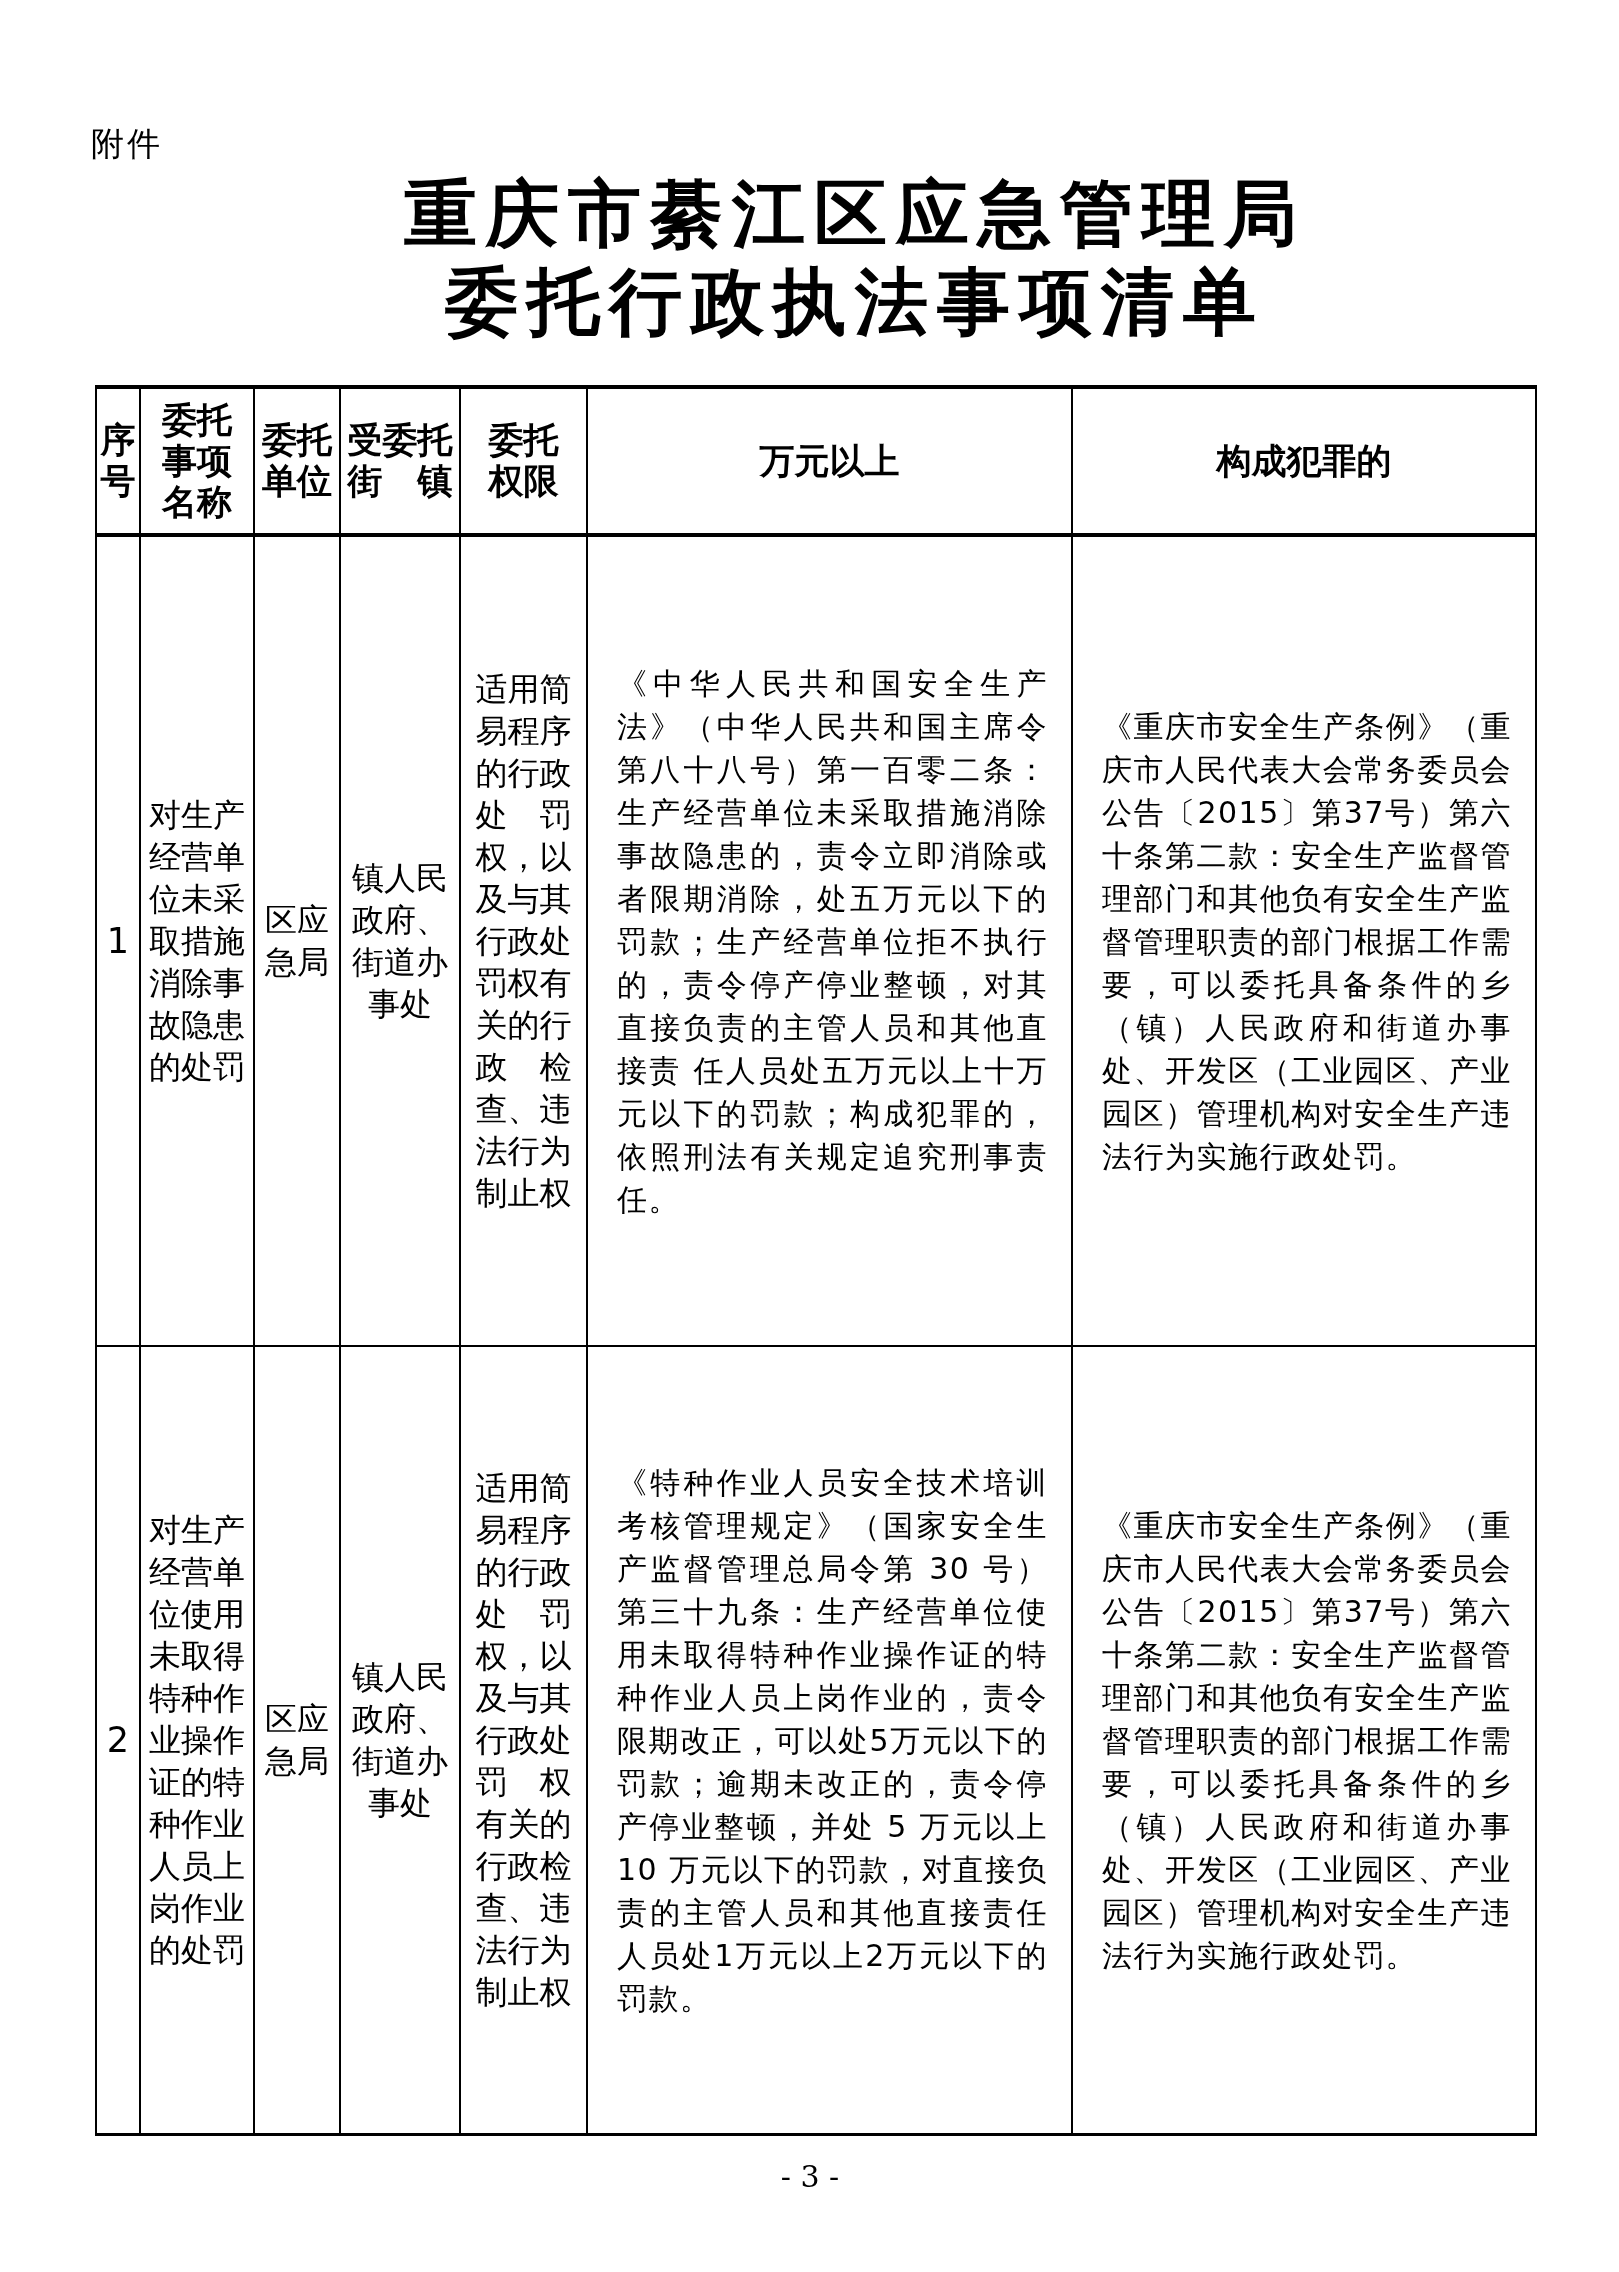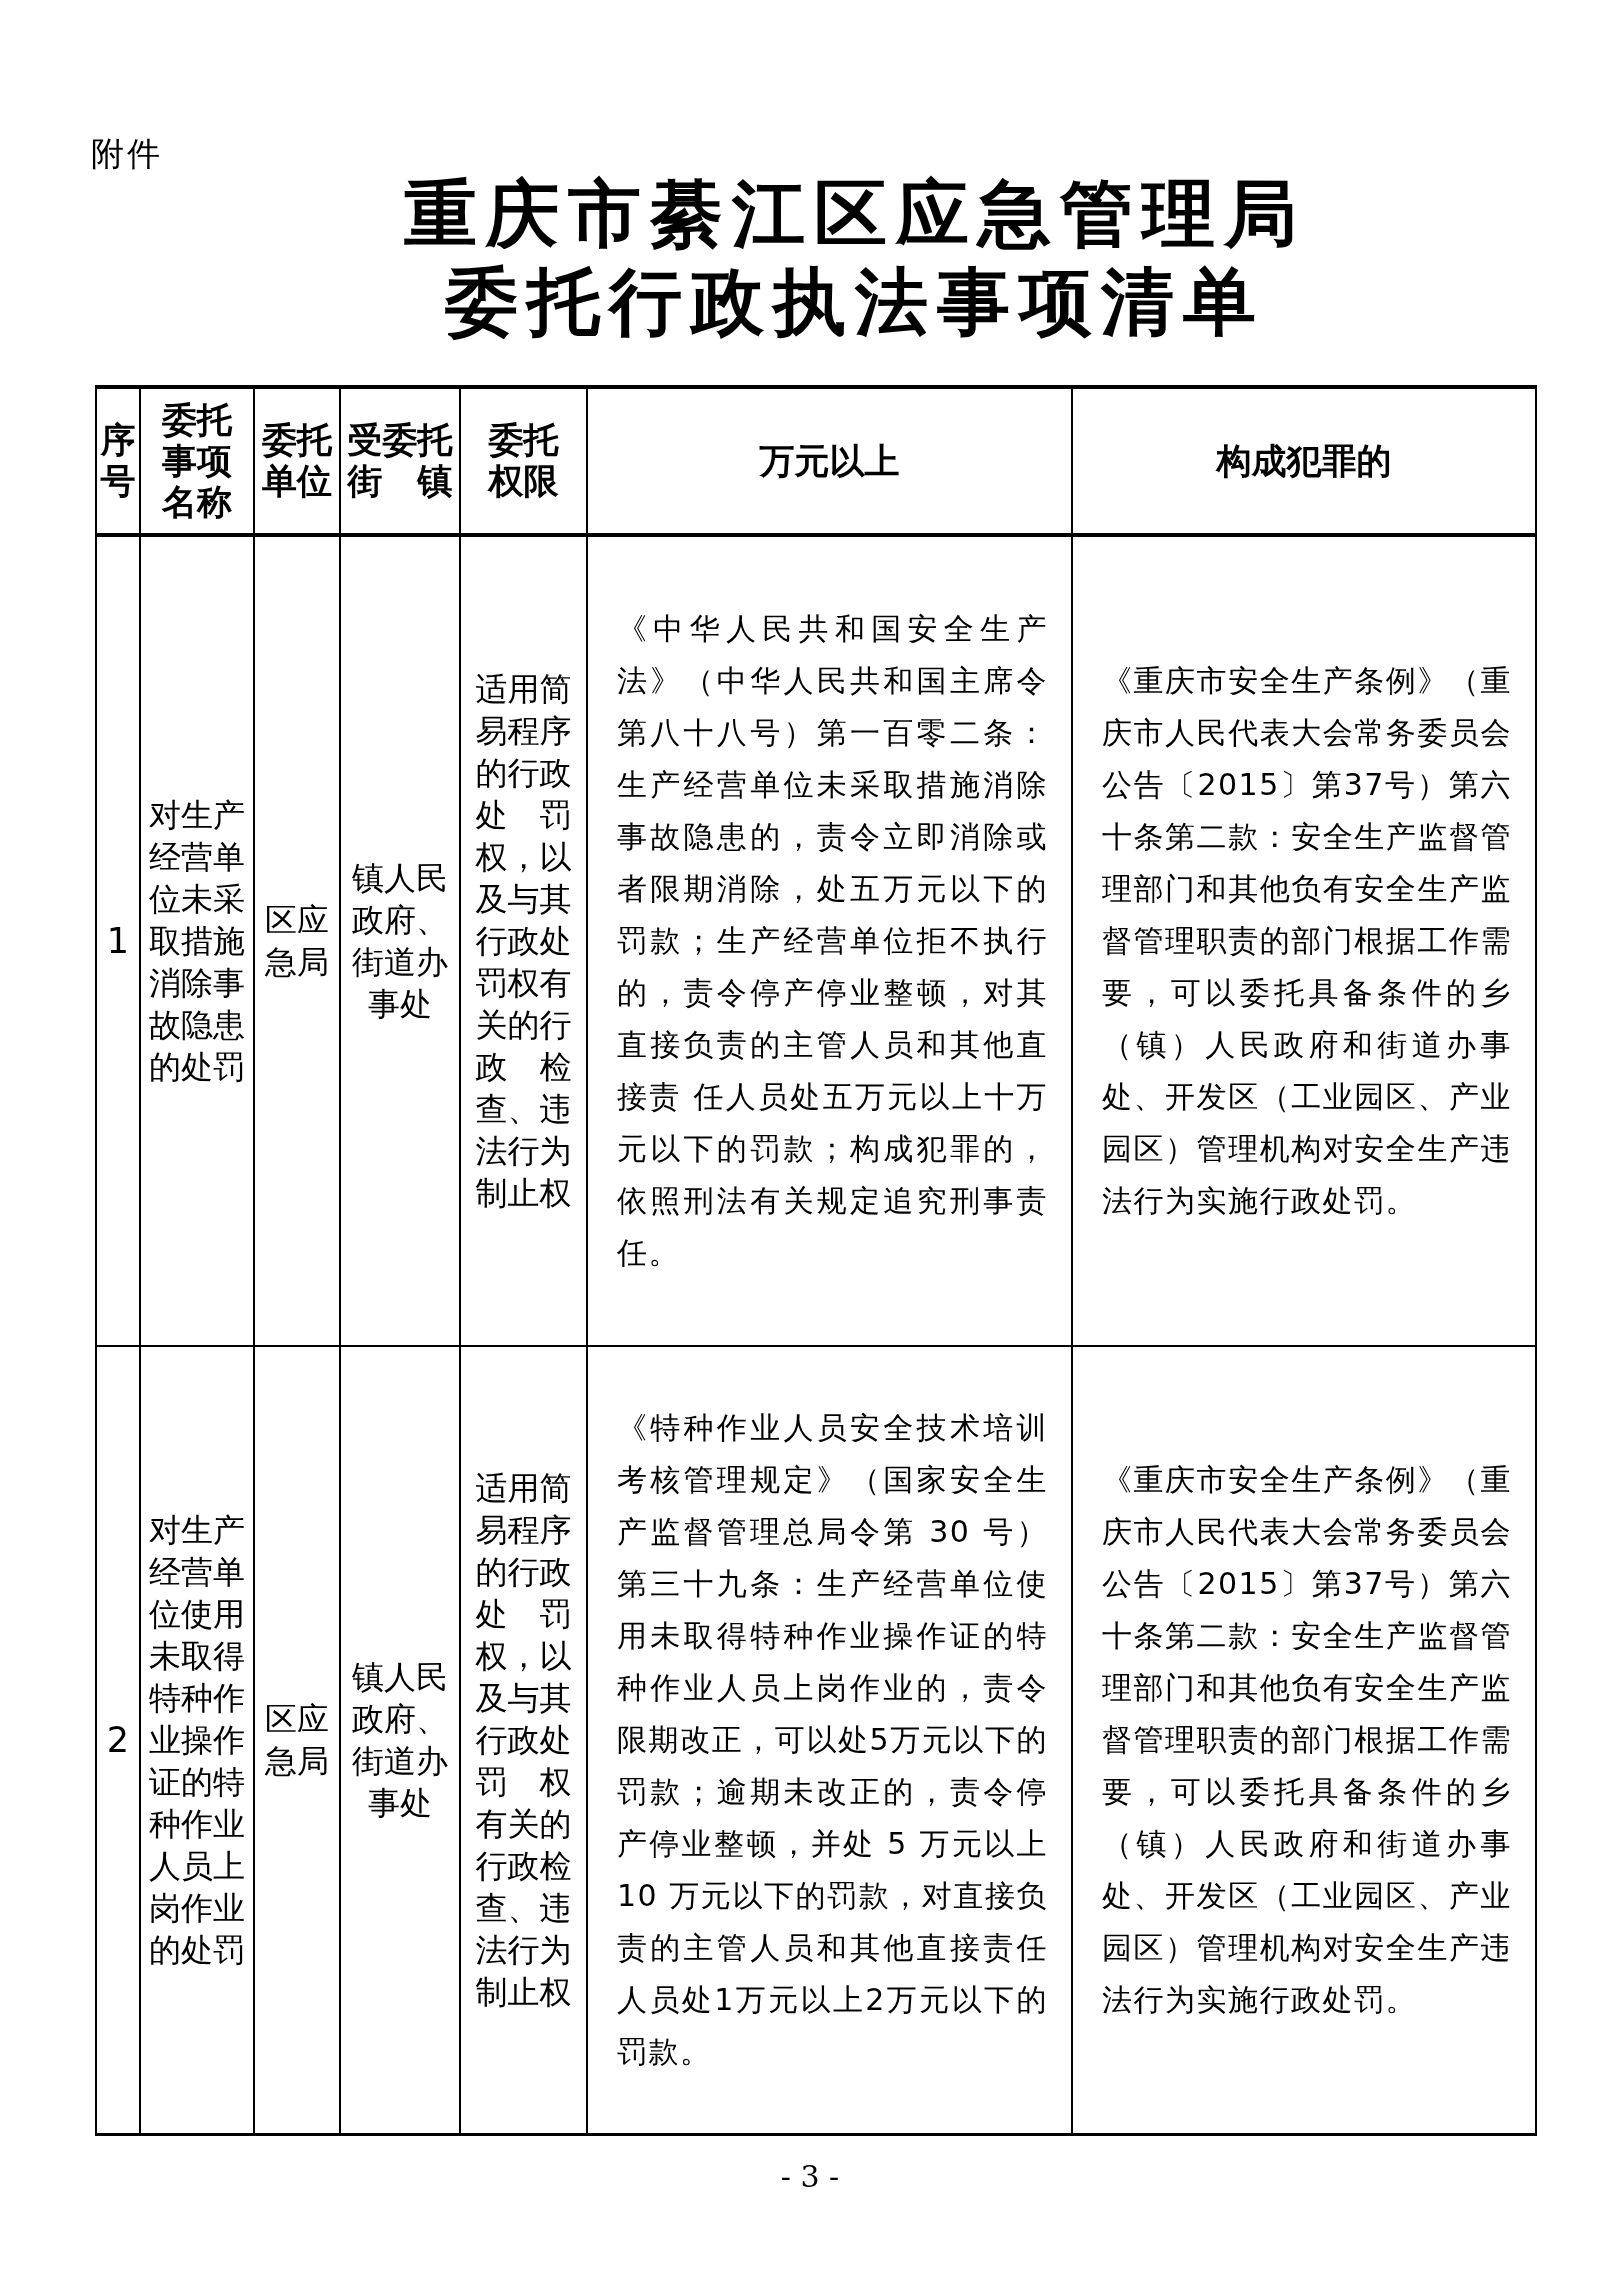--- a/index.html
+++ b/index.html
@@ -1,21 +1,21 @@
 <!DOCTYPE html>
 <html style="font-size:12px"><head>
 <meta charset="utf-8">
 <style>
   html, body { margin: 0; padding: 0; background: #ffffff; }
   body {
     width: 1620px; height: 2273px; position: relative; overflow: hidden;
     color: #000; font-family: "DejaVu Sans", "Liberation Sans", sans-serif;
   }
   .attach-label {
-    position: absolute; left: 91px; top: 132px;
+    position: absolute; left: 91px; top: 122px;
     font-size: 33px; letter-spacing: 3px; font-family: "DejaVu Serif", serif;
   }
   .title {
     position: absolute; left: 0; width: 1620px; text-align: center;
     font-family: "DejaVu Serif", "Liberation Serif", serif; font-weight: bold;
     font-size: 73px; letter-spacing: 9px; line-height: 91px;
   }
   .title.l1 { top: 168px; left: 45px; }
   .title.l2 { top: 256px; left: 45px; }
   table.main {
@@ -31,21 +31,21 @@
   thead tr { height: 148px; }
   thead th {
     font-family: "DejaVu Sans", sans-serif; font-weight: bold;
     font-size: 35px; line-height: 41px; border-bottom: 4.5px solid #000;
   }
   tbody tr.r1 { height: 811px; border-bottom: 2.3px solid #000; }
   tbody tr.r2 { height: 788px; }
   td.num { font-size: 35px; }
   td.vtext { font-size: 32px; line-height: 42px; }
   td.vtext .inner { display: inline-block; text-align: center; }
-  td.para { font-size: 30px; line-height: 52px; text-align: justify; }
+  td.para { font-size: 30px; line-height: 43px; text-align: justify; }
   td.para .inner { padding: 0 23px 0 29px; text-align: justify; word-break: break-all; letter-spacing: 1.5px; }
   .footer {
     position: absolute; top: 2159px; left: 0; width: 1620px; text-align: center;
     font-family: "DejaVu Serif", serif; font-size: 30px;
   }
   .ws { white-space: pre-wrap; }
 </style>
 </head>
 <body>
 

